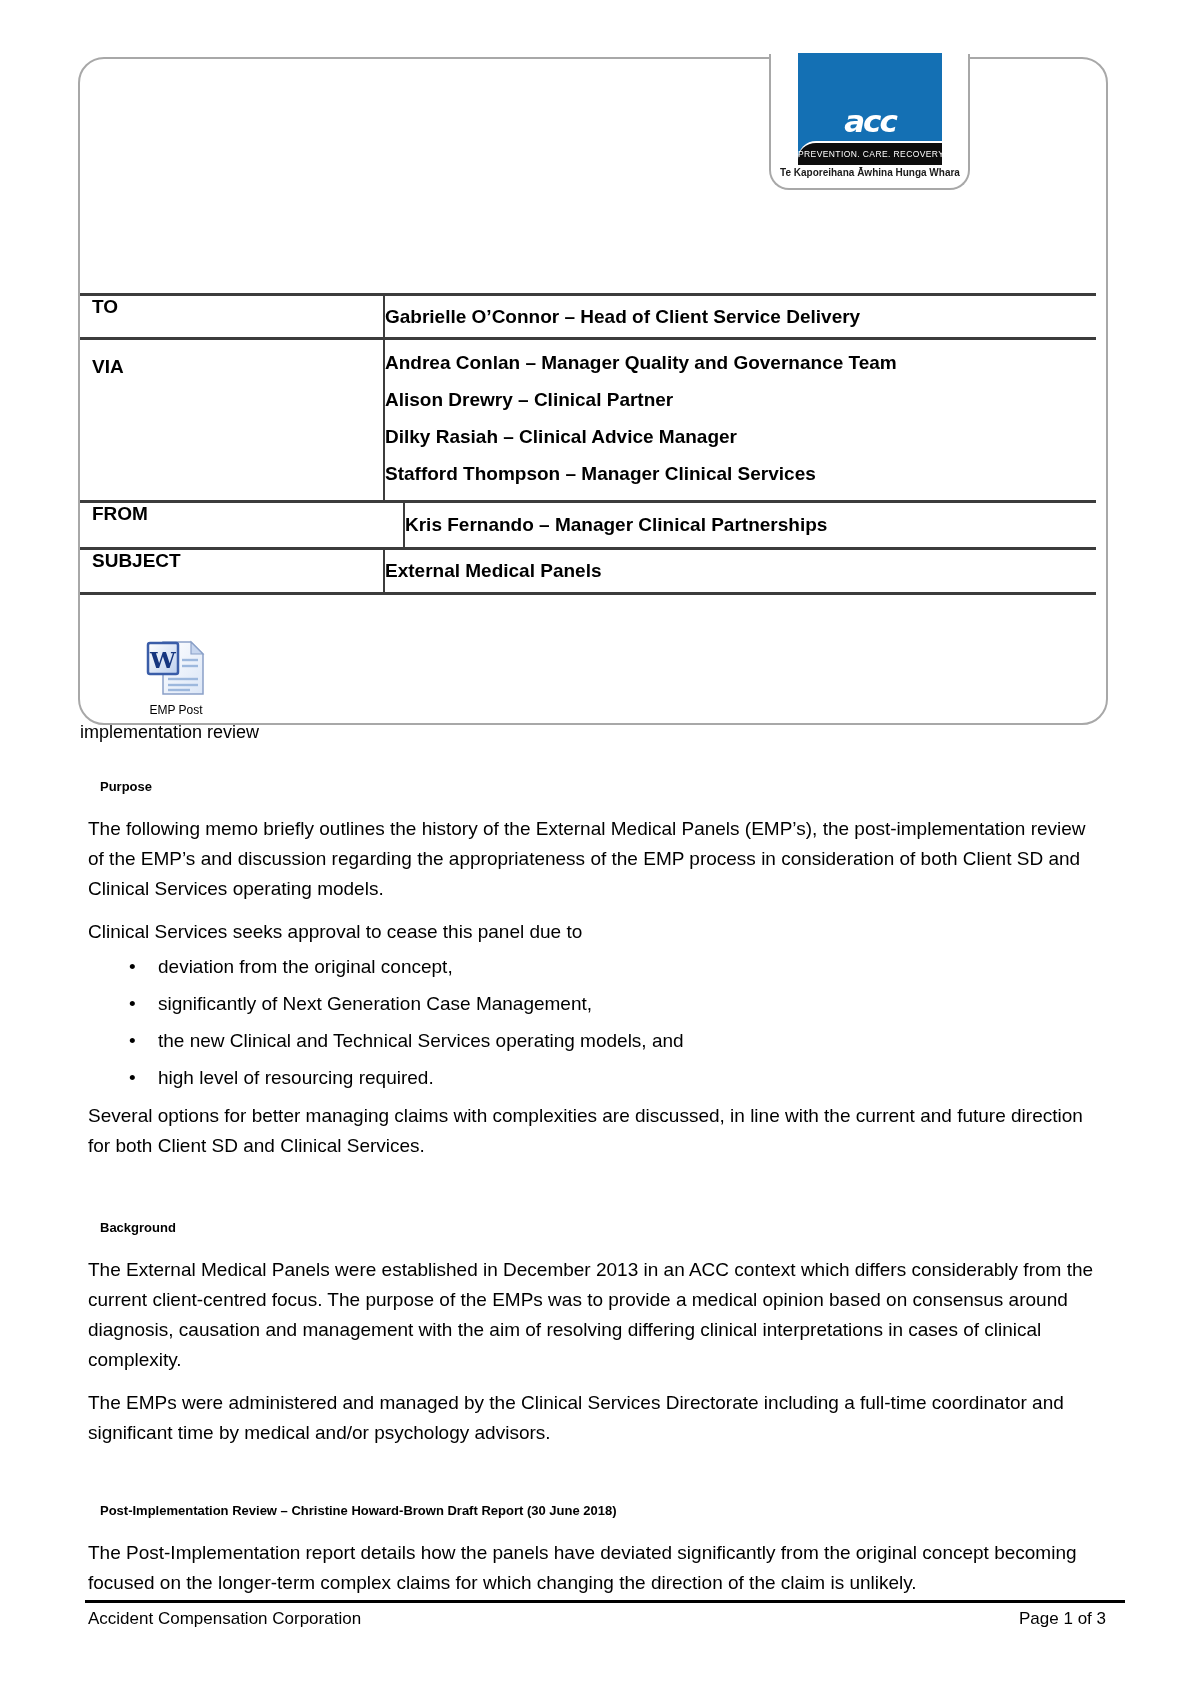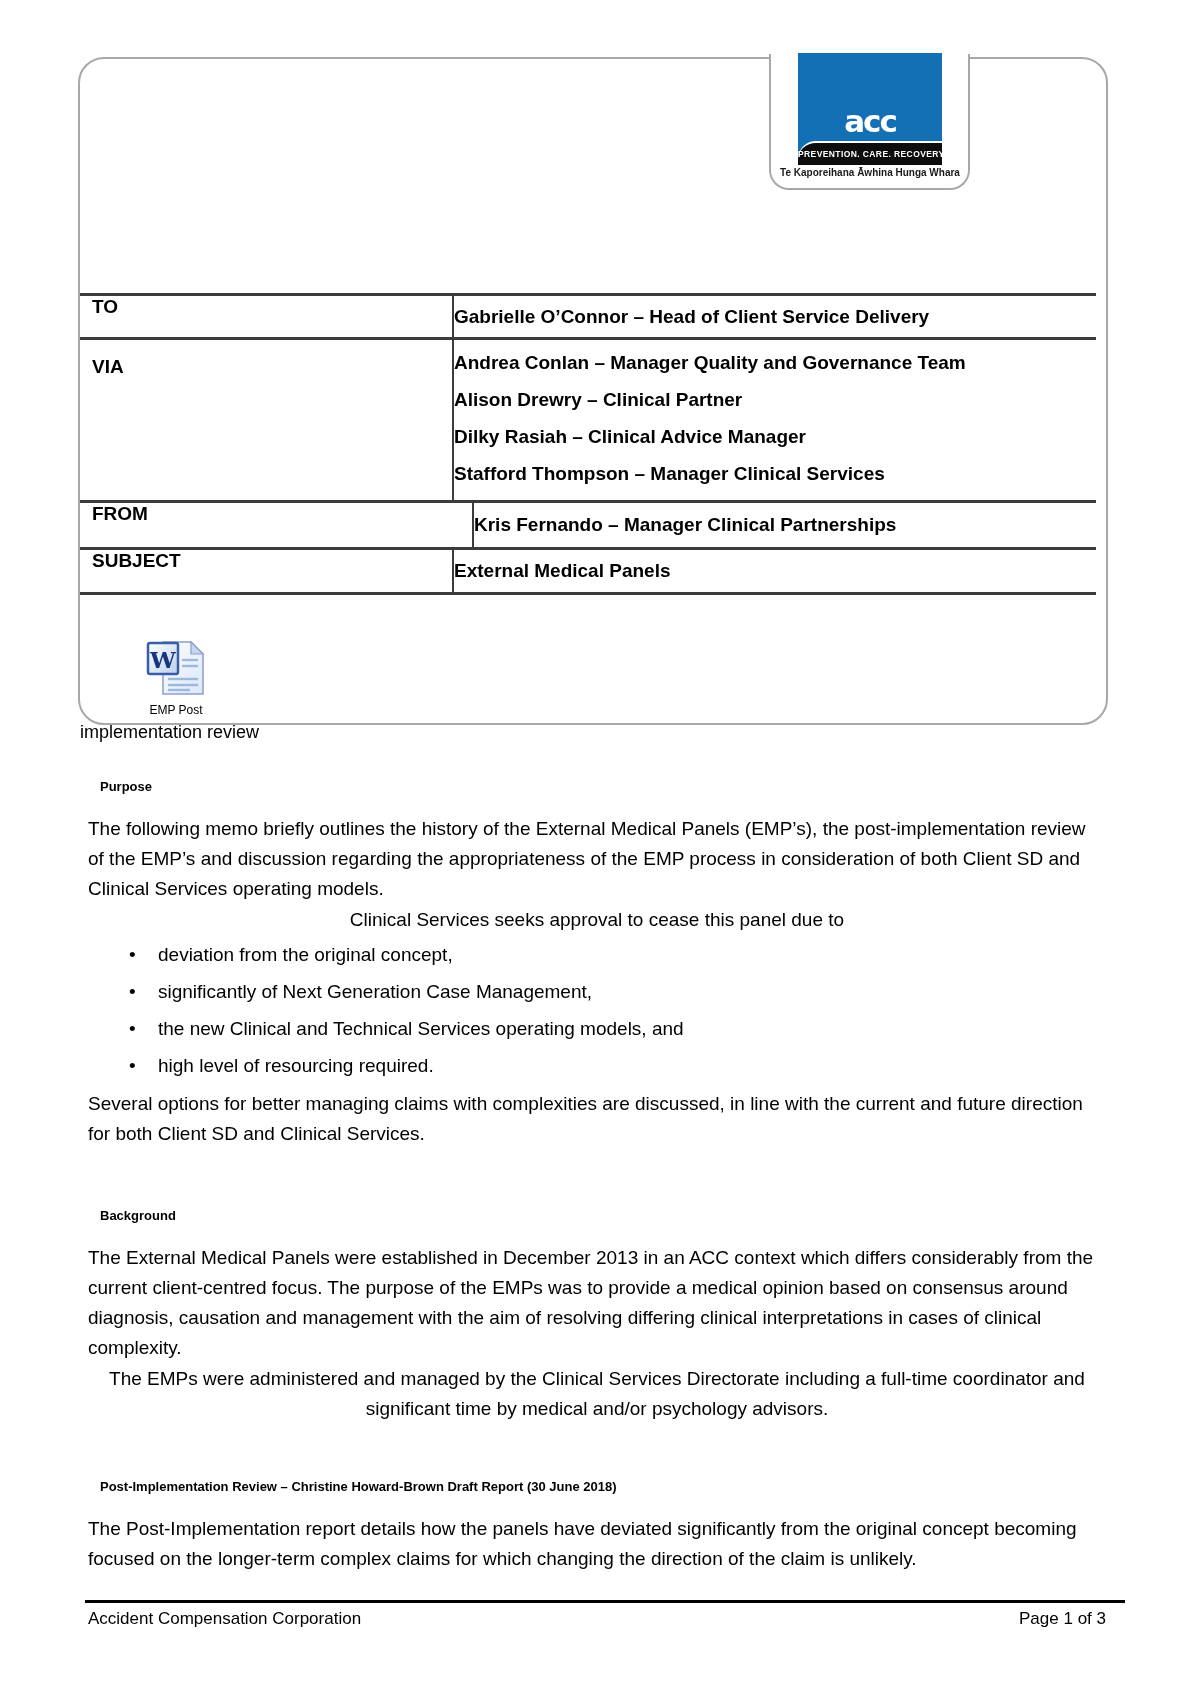--- a/index.html
+++ b/index.html
@@ -31,42 +31,42 @@
   }
   .notch-cover { position:absolute; left:771px; top:50px; width:197px; height:12px; background:#fff; z-index:3; }
 
   .acc-logo { position:absolute; left:798px; top:53px; width:144px; height:112px; z-index:4; }
   .acc-blue {
     position:absolute; left:0; top:0; width:144px; height:112px;
     background:#1470b4;
   }
   .acc-word {
     position:absolute; left:0; right:0; bottom:28px; text-align:center;
-    color:#fff; font-size:31px; font-weight:bold; 
+    color:#fff; font-size:31px; font-weight:bold; font-style:italic;
     font-family:"DejaVu Sans", sans-serif; letter-spacing:-2px; line-height:1;
   }
   .acc-band {
     position:absolute; left:0; right:0; bottom:0; height:24px;
     background:#0d0d0d; border-top-left-radius:18px; border-top:2px solid #fff;
-    color:#fff; text-align:center; font-size:8.5px; font-weight:bold;
+    color:#fff; text-align:center; font-size:8.5px; font-weight:normal;
     letter-spacing:0.4px; line-height:22px; white-space:nowrap;
   }
   .acc-maori {
     position:absolute; left:760px; top:167px; width:220px; z-index:4;
     text-align:center; font-size:10px; font-weight:bold; color:#1a1a1a; white-space:nowrap;
   }
 
   
   .meta-table {
     position:absolute; left:80px; top:293px; width:1016px; z-index:2;
     border-top:3px solid #3c3c3c; font-size:19px; font-weight:bold;
   }
   .t-row { display:flex; border-bottom:3px solid #3c3c3c; align-items:center; }
   .t-row.top-align { align-items:flex-start; }
-  .t-label { width:372px; padding-left:12px; flex:none; align-self:stretch; }
+  .t-label { width:303px; padding-left:12px; flex:none; align-self:stretch; }
   .t-row.top-align .t-label { padding-top:16px; }
   .t-value { flex:1; border-left:2px solid #3c3c3c; align-self:stretch;
              display:flex; flex-direction:column; justify-content:center; }
   .t-row.top-align .t-value { justify-content:flex-start; padding-top:8px; }
   .row-to    { height:44px; }
   .row-via   { height:163px; }
   .row-from  { height:47px;gap:20px; }
   .row-date  { height:45px; }
   .row-subj  { height:45px; }
   .via-line { line-height:29px; margin-bottom:8px; }
@@ -74,21 +74,21 @@
   
   .attach { position:absolute; left:80px; top:639px; width:192px; z-index:5; text-align:center; }
   .attach-icon { display:block; margin:0 auto; }
   .attach-cap1 { font-size:12px; line-height:22px; margin-top:2px; }
   .attach-cap2 { font-size:18px; line-height:22px; white-space:nowrap; overflow:hidden; text-align:left; width:186px; }
 
   
   .content { position:absolute; left:88px; top:760px; width:1018px; font-size:19px; line-height:30px; z-index:1; }
   .content h3 { font-size:13px; line-height:30px; font-weight:bold; margin:12px; }
   .content p  { margin:8px 0 0 0; }
-  .content p.tight { margin-top:1px;text-align:center; }
+  .content p.tight { margin-top:13px; }
   .content ul { margin:5px 0 0 0; padding-left:70px; list-style:none; }
   .content li { position:relative; margin-bottom:7px; line-height:30px; }
   .content li::before { content:"\2022"; position:absolute; left:-29px; top:0; }
   .h-gap1 { margin-top:52px !important; }
   .h-gap2 { margin-top:48px !important; }
 
   
   .footer-line { position:absolute; left:85px; top:1600px; width:1040px; border-top:3px solid #000; }
   .footer { position:absolute; left:88px; top:1609px; width:1018px; display:flex;
             justify-content:space-between; font-size:17px; }

